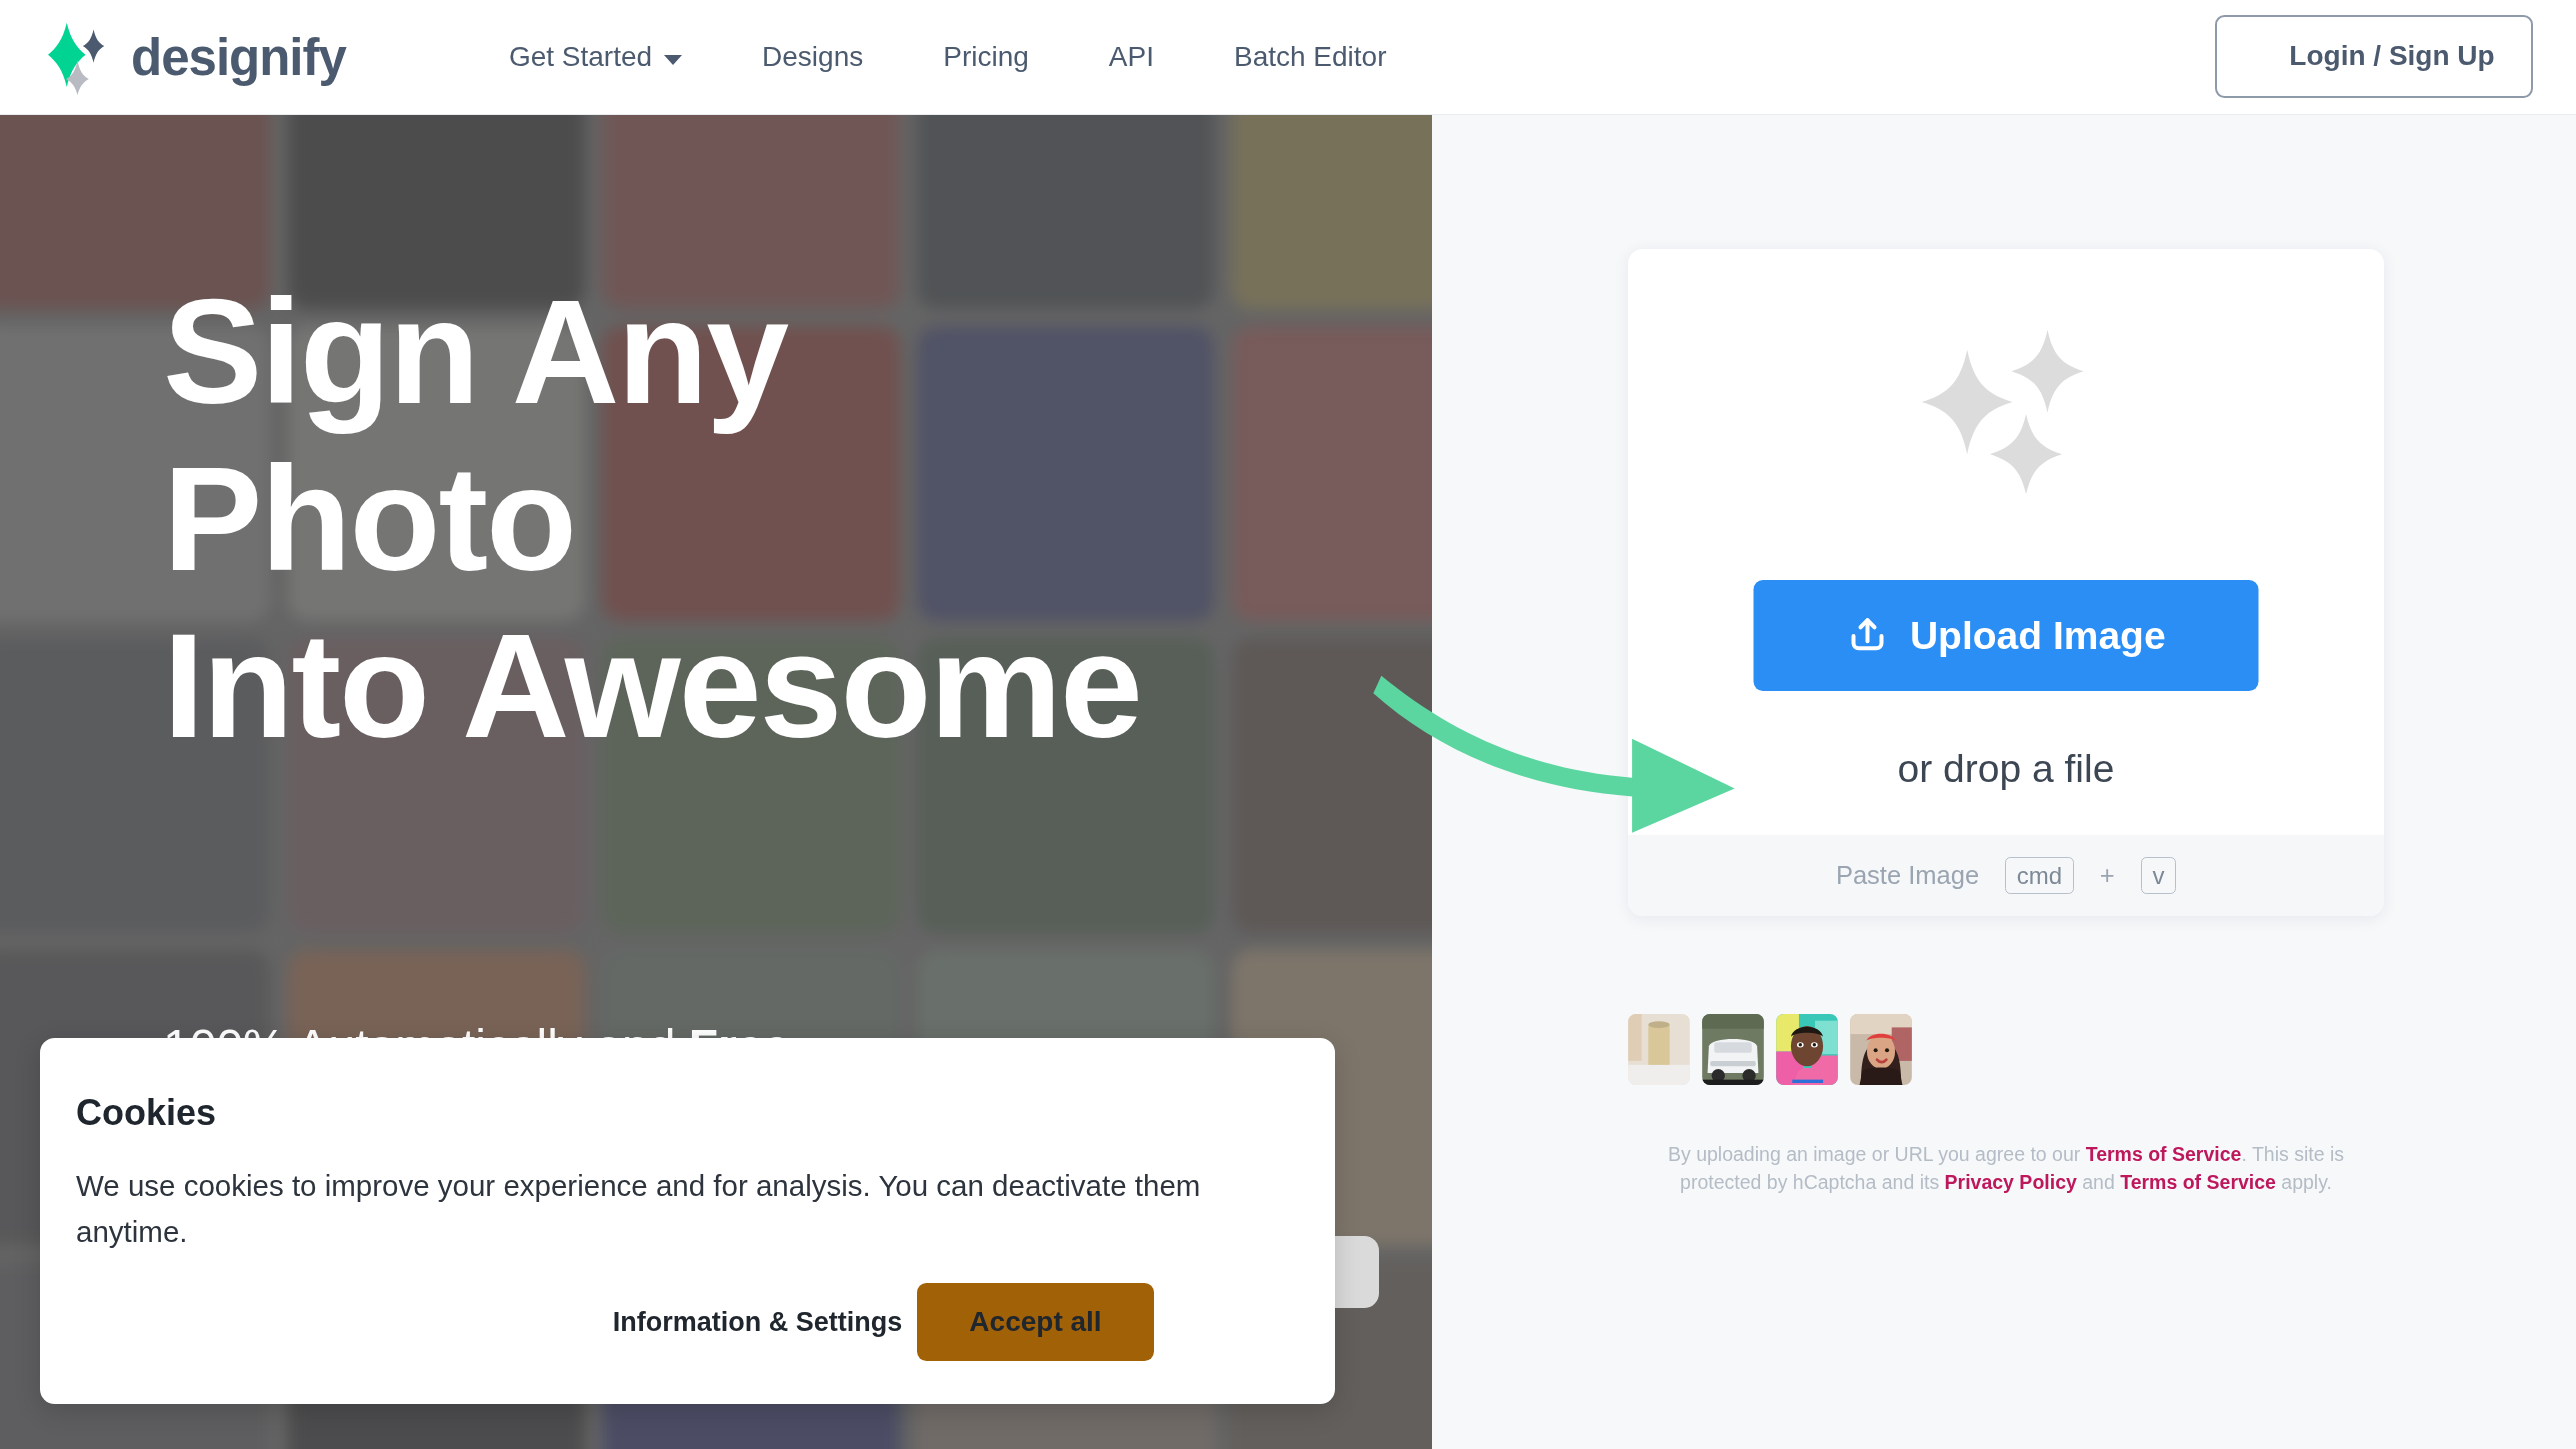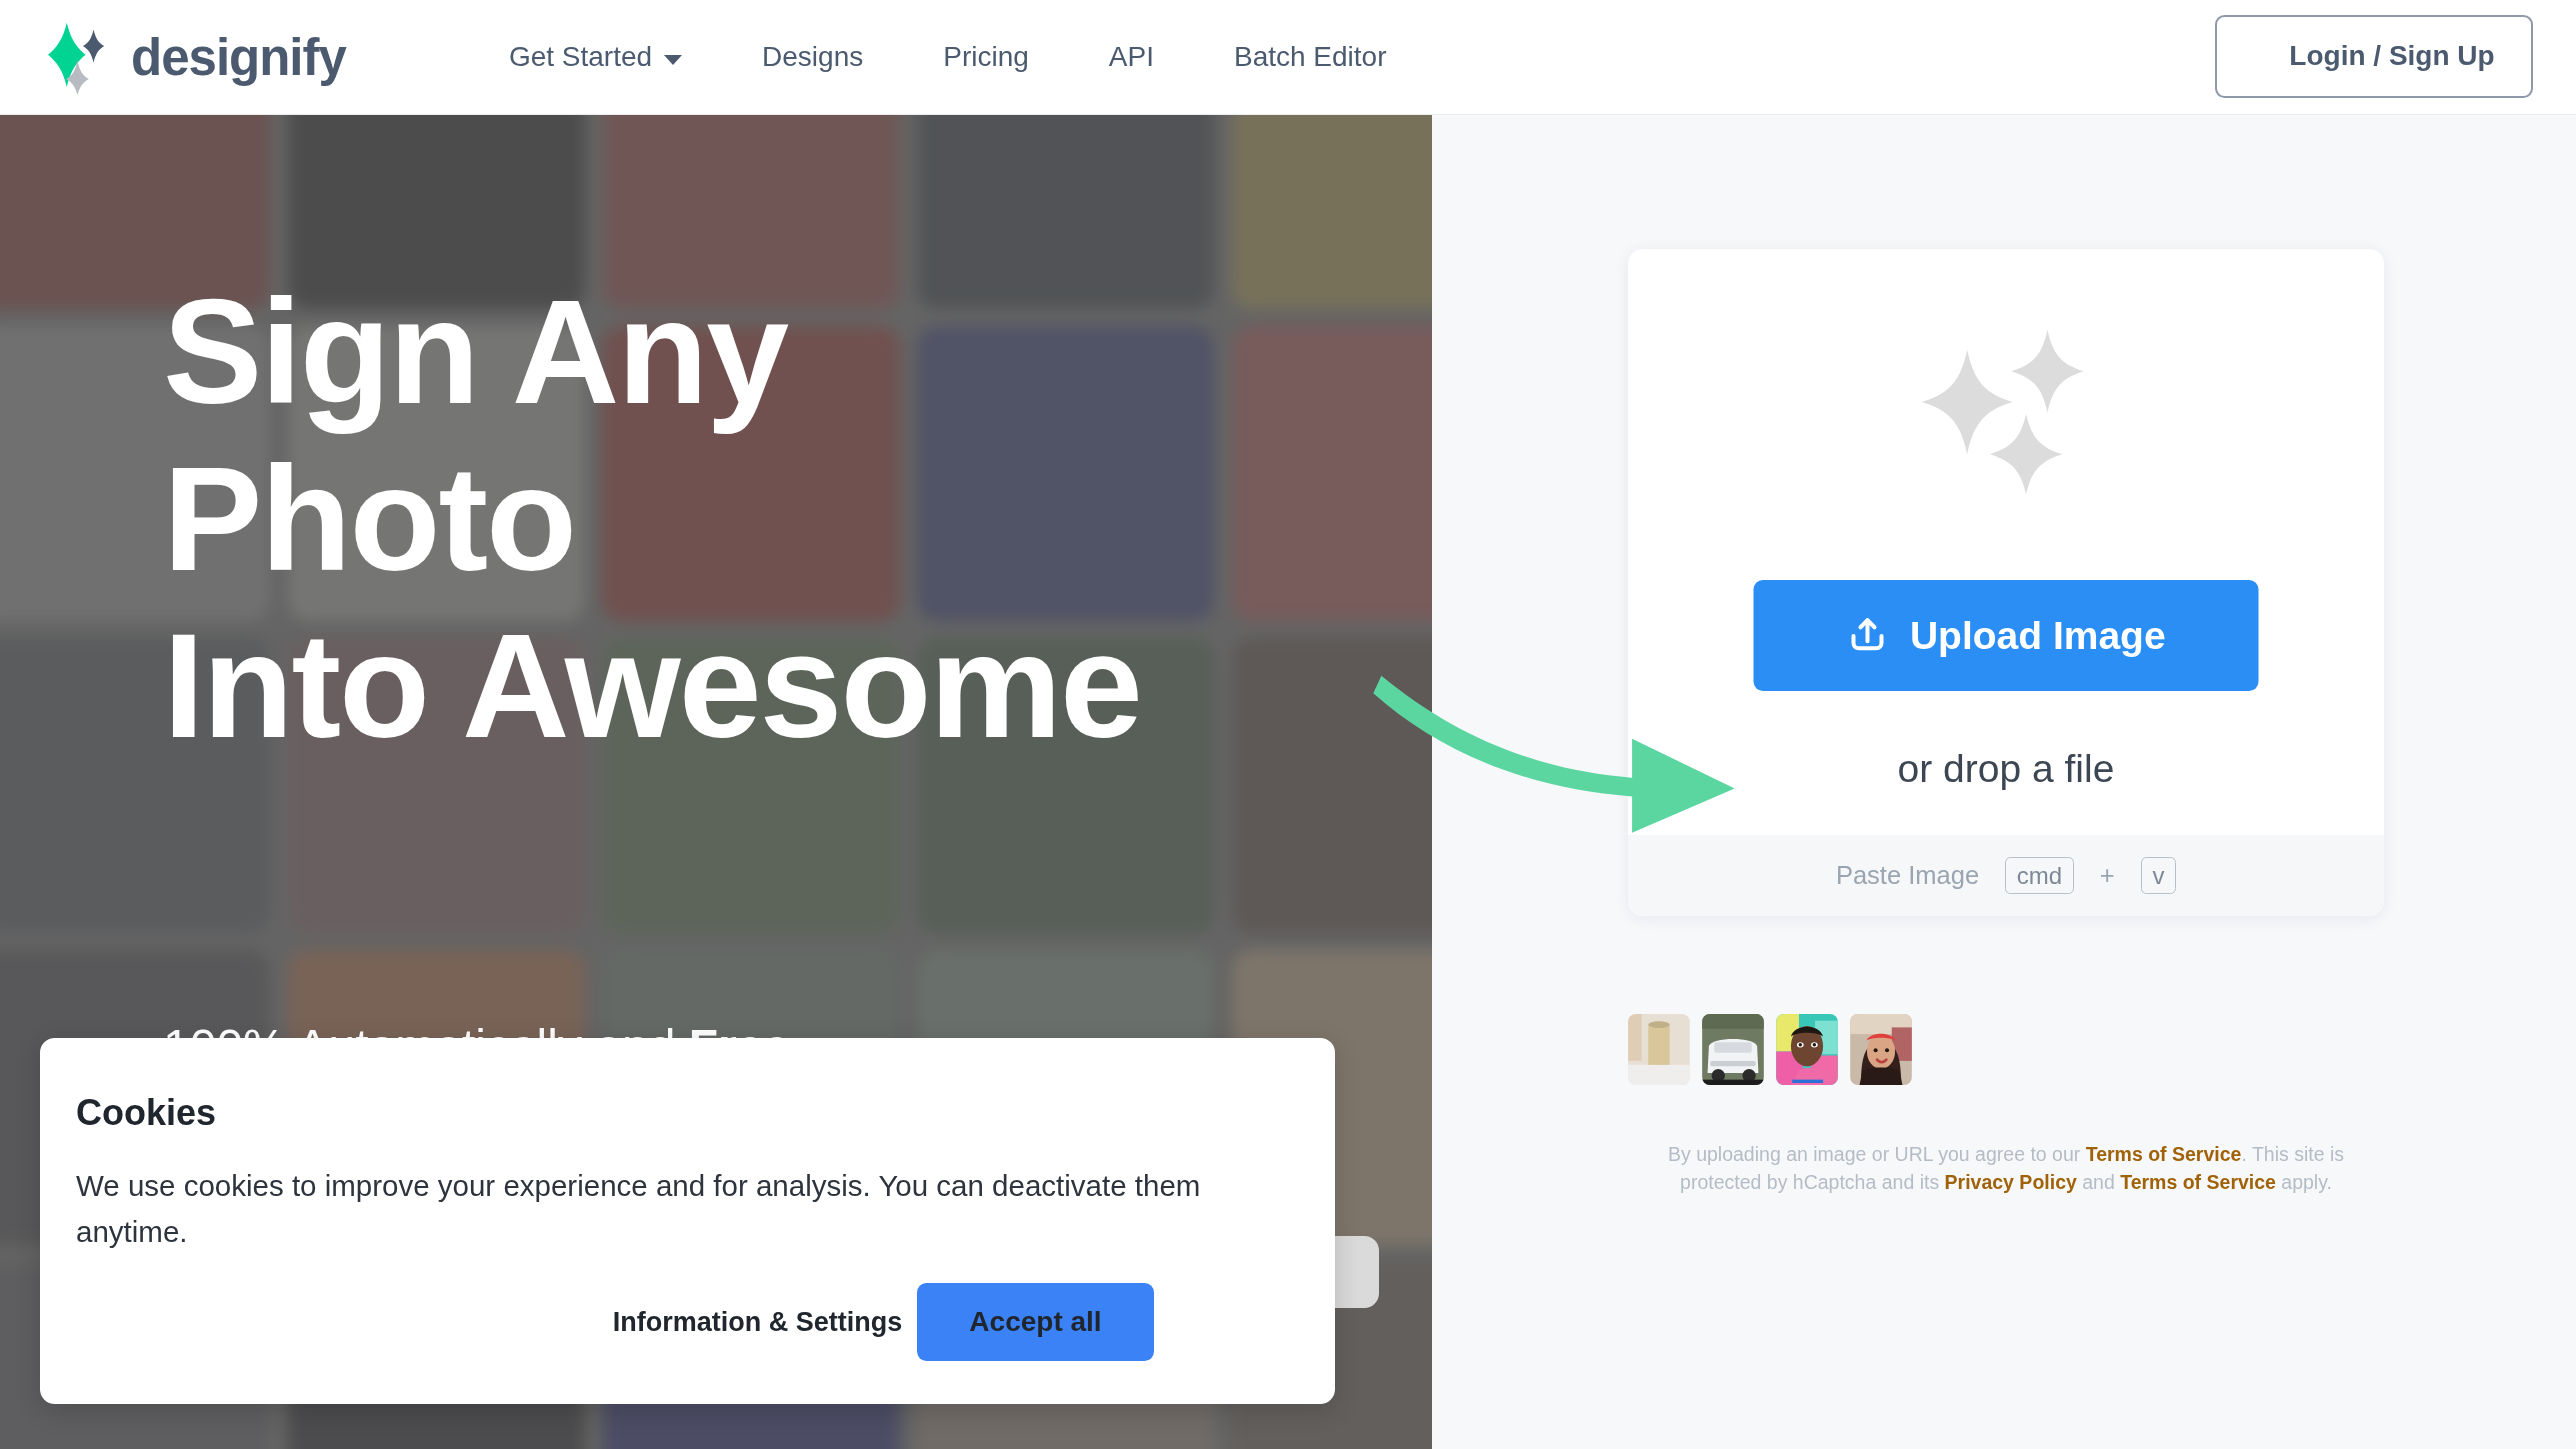--- a/index.html
+++ b/index.html
@@ -149,21 +149,21 @@
   }
   .thumbs { display: flex; gap: 12px; }
   .thumb { width: 62px; height: 71px; border-radius: 8px; overflow: hidden; }
   .thumb svg { display: block; width: 100%; height: 100%; }
 
   .legal {
     position: absolute; left: 196px; top: 1026px;
     width: 756px; text-align: center;
     font-size: 19.5px; line-height: 1.42; color: #b4bcc6;
   }
-  .legal b { font-weight: 700; color: #a16207; }
+  .legal b { font-weight: 700; color: #be185d; }
 
   
   .cookie-dialog {
     position: absolute; left: 40px; top: 1038px;
     width: 1295px; height: 366px;
     background: #ffffff; border-radius: 14.8px;
     box-shadow: 0 6.7px 27px rgba(0,0,0,0.16);
     z-index: 60;
   }
   .cookie-title {
@@ -176,21 +176,21 @@
   }
   .cookie-actions {
     position: absolute; right: 181px; bottom: 43px;
     display: flex; align-items: center; gap: 14.8px;
   }
   .cookie-link {
     font-size: 27px; font-weight: 700; color: #20262e;
     cursor: pointer; white-space: nowrap;
   }
   .cookie-accept {
-    background: #3b82f6; border: none; border-radius: 9.4px;
+    background: #a16207; border: none; border-radius: 9.4px;
     width: 237px; height: 78px;
     font-size: 28px; font-weight: 700; color: #20262e;
     cursor: pointer; font-family: "Liberation Sans", sans-serif;
   }
 </style>
 </head>
 <body>
 
 <div class="page">
 

